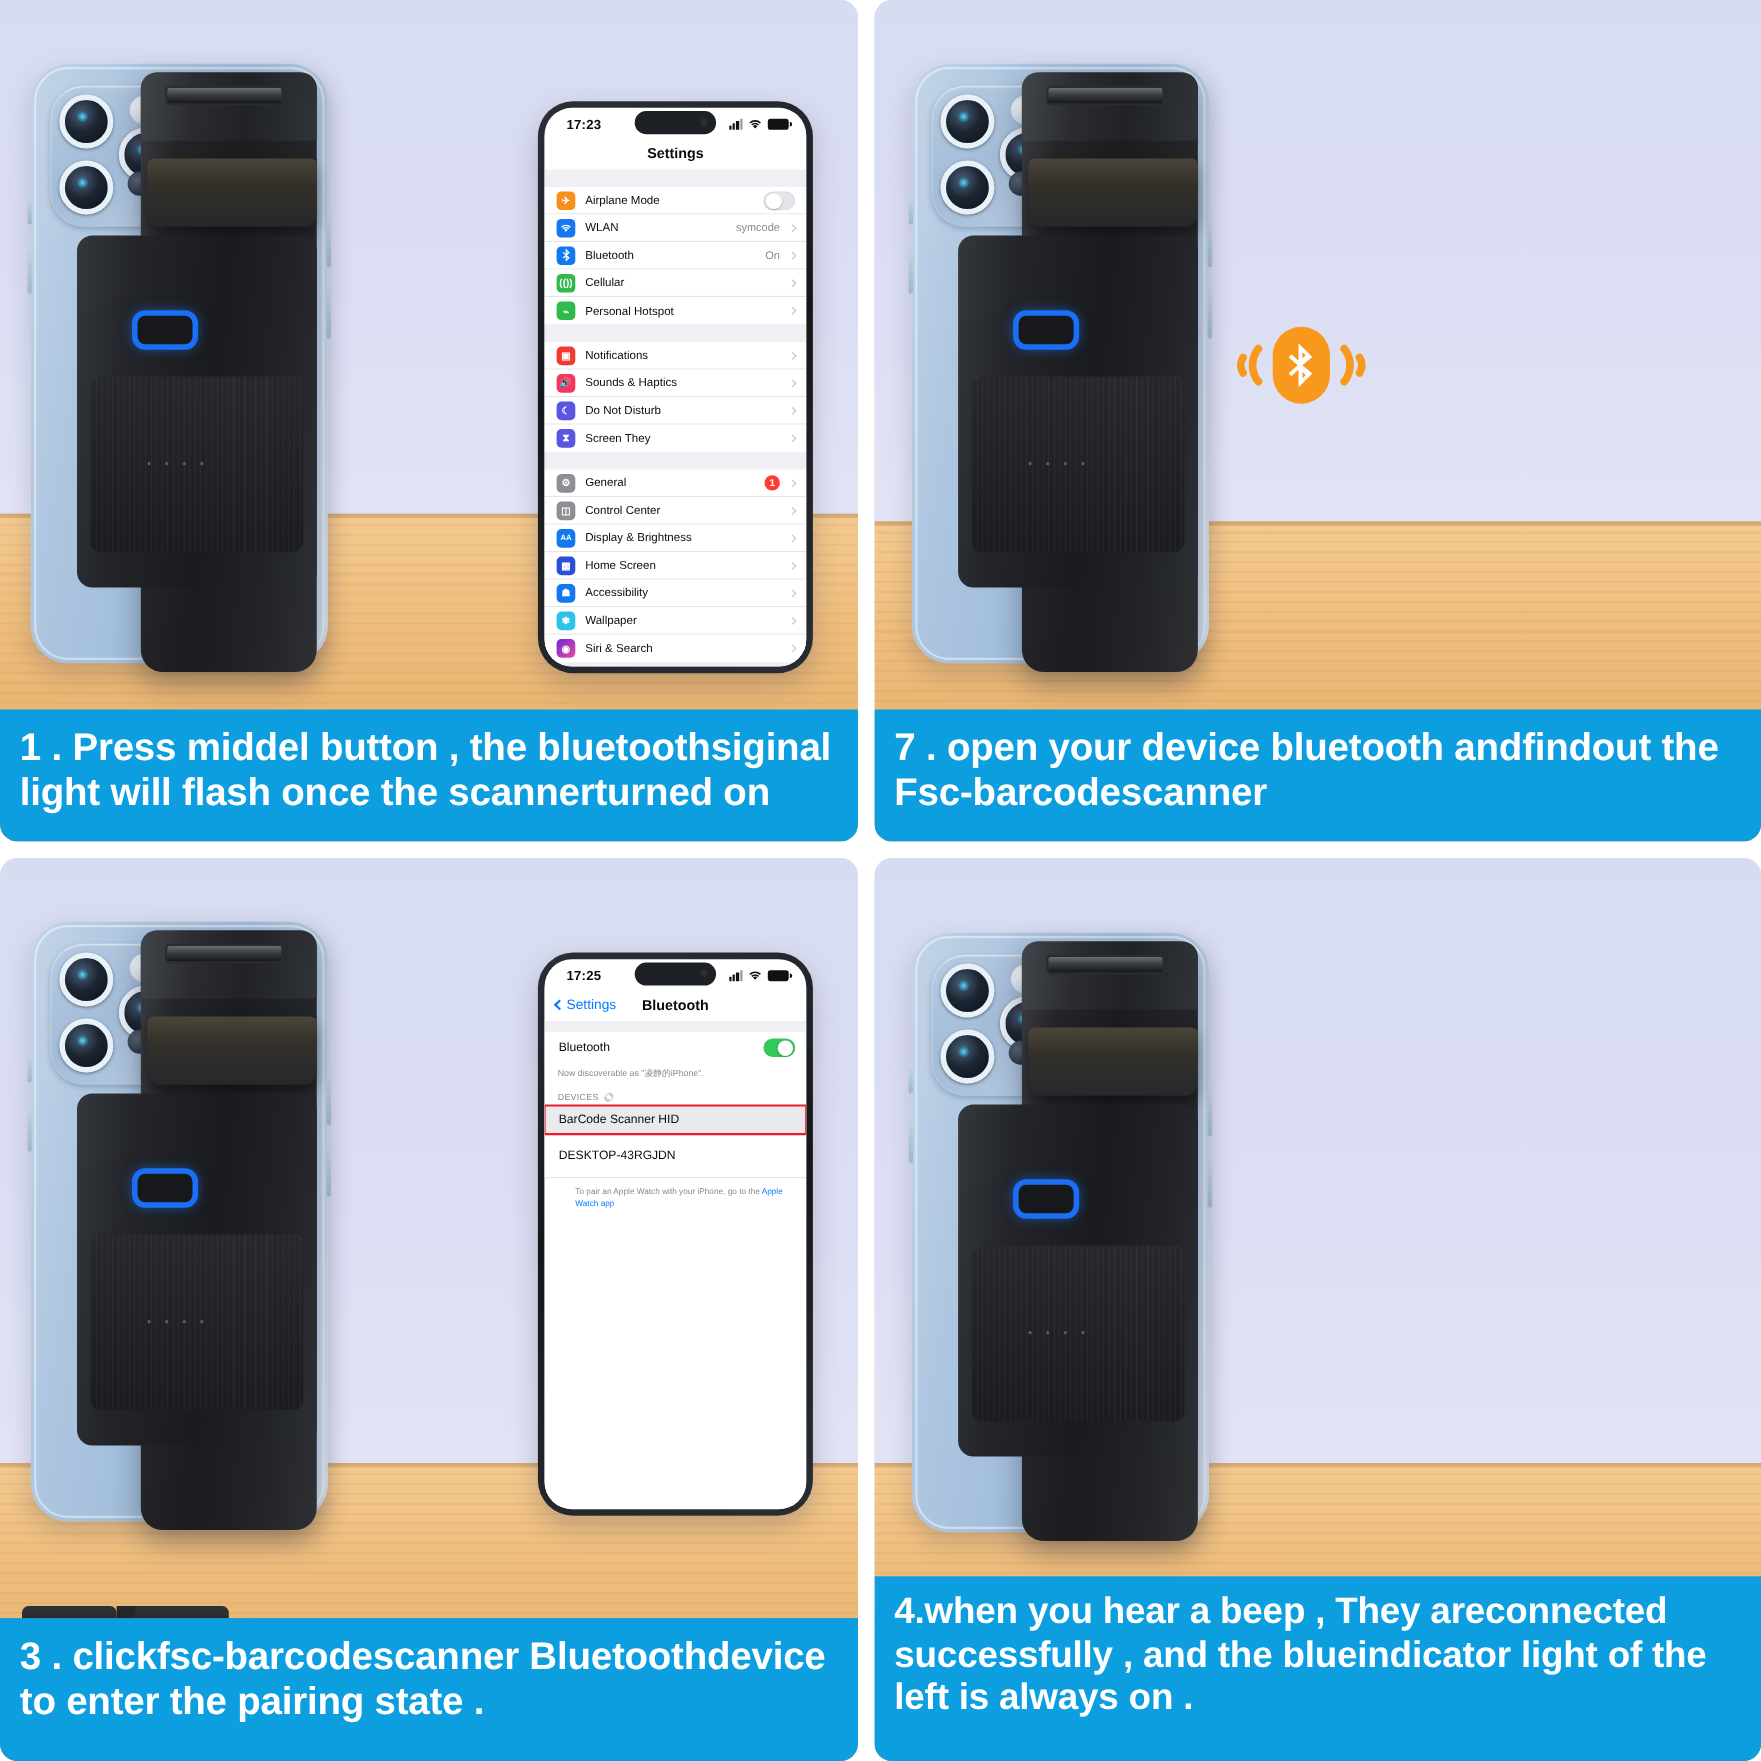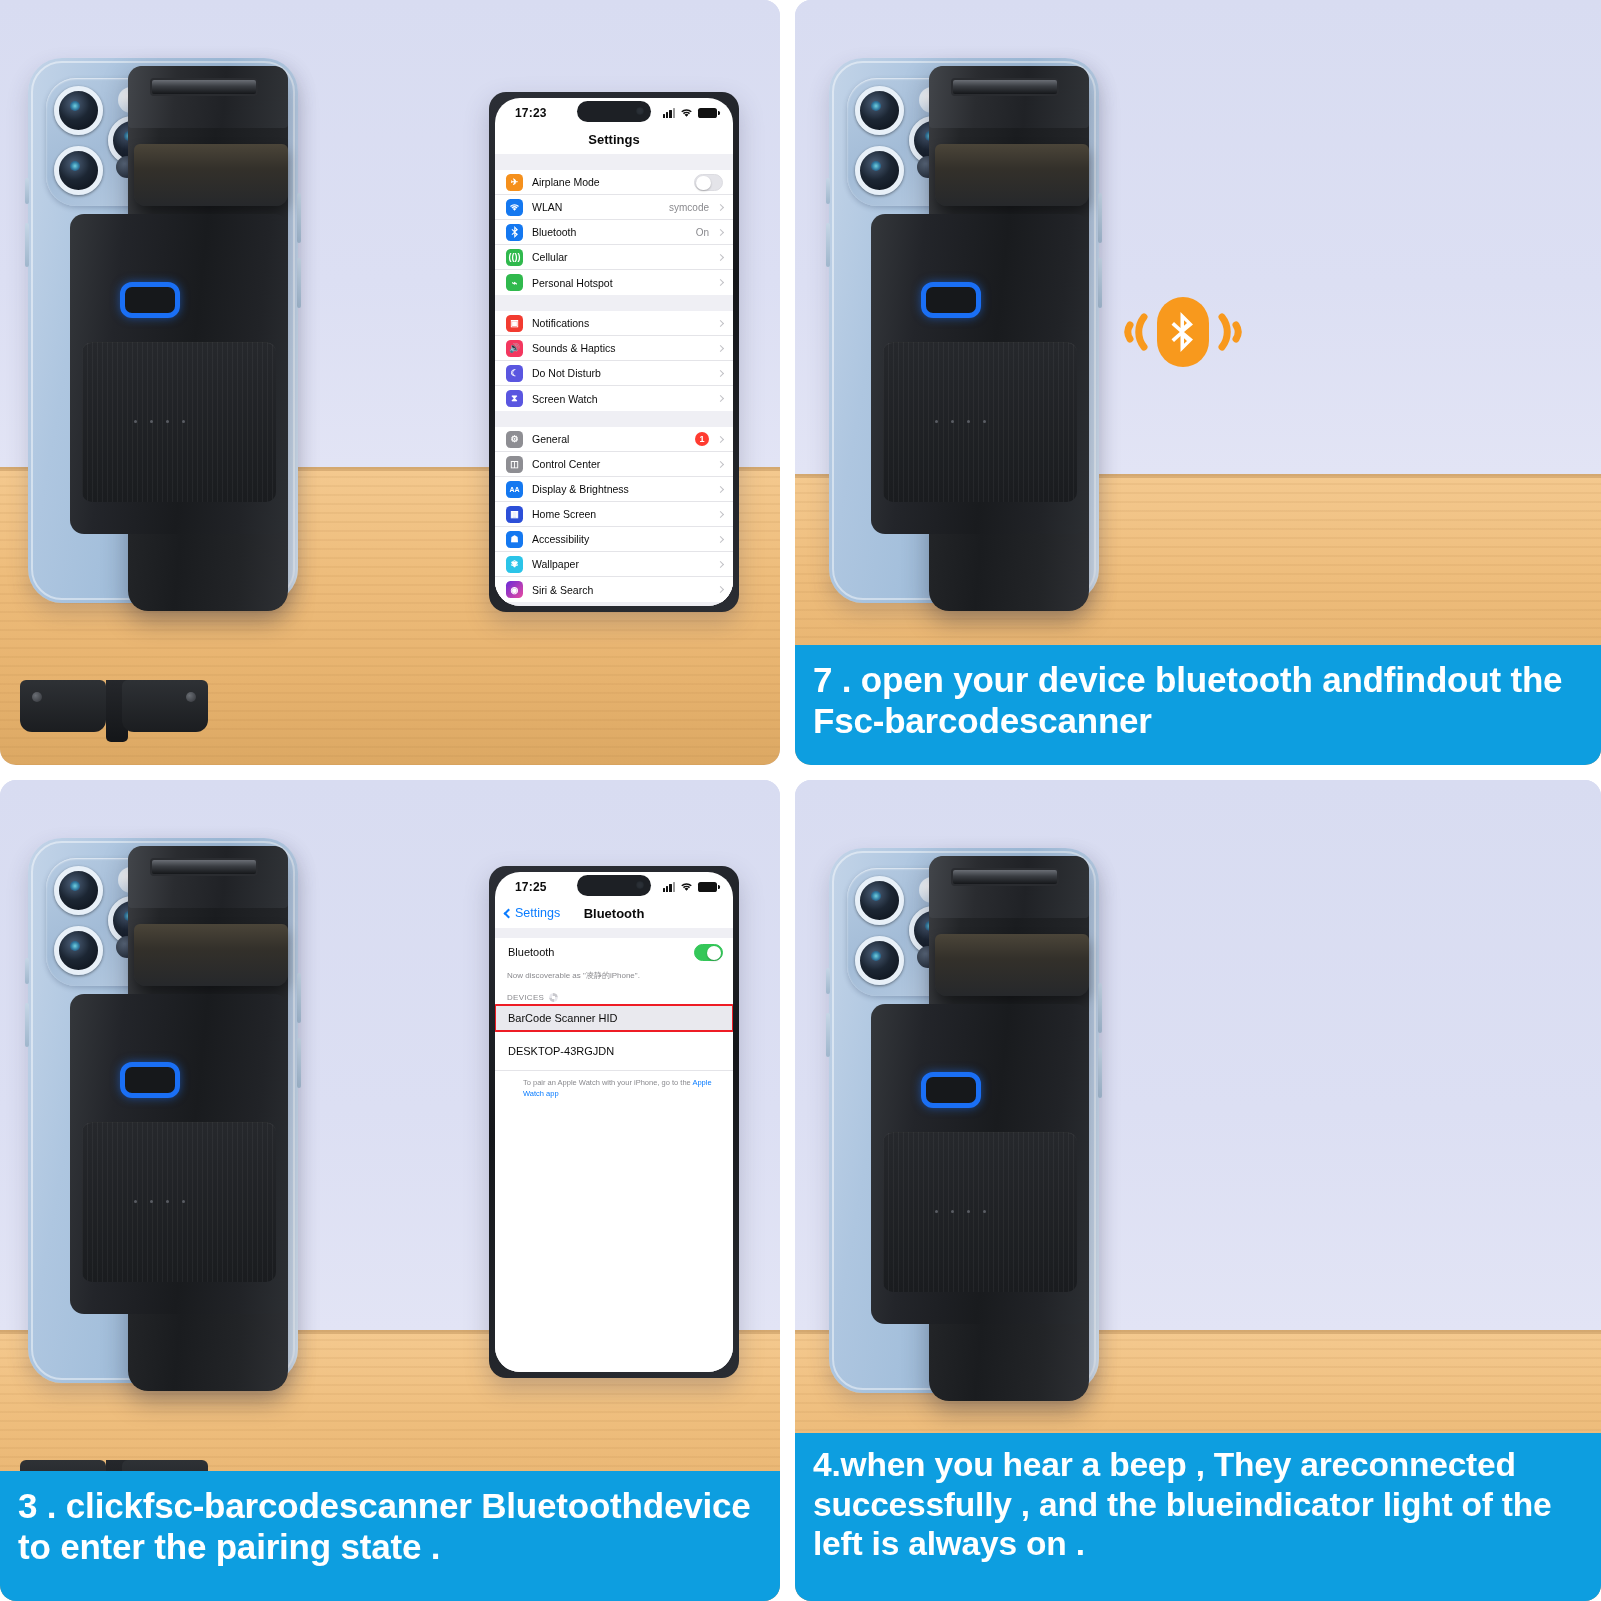--- a/index.html
+++ b/index.html
@@ -167,21 +167,21 @@
   .dev-shadow {
     position:absolute; left: -18px; top: 515px; width: 300px; height: 28px;
     border-radius: 50%;
     background: radial-gradient(ellipse, rgba(90,60,25,0.35) 0%, rgba(90,60,25,0.0) 70%);
     filter: blur(3px);
   }
 
   
   .iphone {
     position:absolute;
-    border-radius: 17px;
+    border-radius: 32px;
     background: linear-gradient(160deg,#2c2f36 0%, #14161a 45%, #2a2d33 100%);
     padding: 6px;
     box-shadow: 0 10px 24px rgba(60,60,90,0.26);
   }
   .iphone-screen {
     width: 100%; height: 100%;
     border-radius: 25px;
     background: #ffffff;
     overflow: hidden;
     position: relative;
@@ -431,21 +431,21 @@
                 <div class="row-label">Sounds &amp; Haptics</div>
                 <div class="chev"></div>
               </div>
               <div class="row">
                 <div class="row-icon" style="background:#5a56e0">☾</div>
                 <div class="row-label">Do Not Disturb</div>
                 <div class="chev"></div>
               </div>
               <div class="row">
                 <div class="row-icon" style="background:#5a56e0">⧗</div>
-                <div class="row-label">Screen Watch</div>
+                <div class="row-label">Screen They</div>
                 <div class="chev"></div>
               </div>
             </div>
             <div class="grp-gap"></div>
             <div class="grp">
               <div class="row">
                 <div class="row-icon" style="background:#8e8e93">⚙</div>
                 <div class="row-label">General</div>
                 <div class="badge">1</div>
                 <div class="chev"></div>
@@ -478,20 +478,21 @@
               <div class="row">
                 <div class="row-icon" style="background:linear-gradient(135deg,#6a2ad8,#e84aa0)">◉</div>
                 <div class="row-label">Siri &amp; Search</div>
                 <div class="chev"></div>
               </div>
             </div>
           </div>
         </div>
       </div>
     </div>
+    <div class="caption c1">1 . Press middel button , the bluetoothsiginal light will flash once the scannerturned on</div>
   </div>
 
   <div class="panel p2">
     <div class="scene">
       <div class="bg-wall t2"></div>
       <div class="bg-table t2"></div>
       <div class="table-edge t2"></div>
 
       <div class="device" style="left:34px; top:58px;">
         <div class="dev-shadow"></div>

